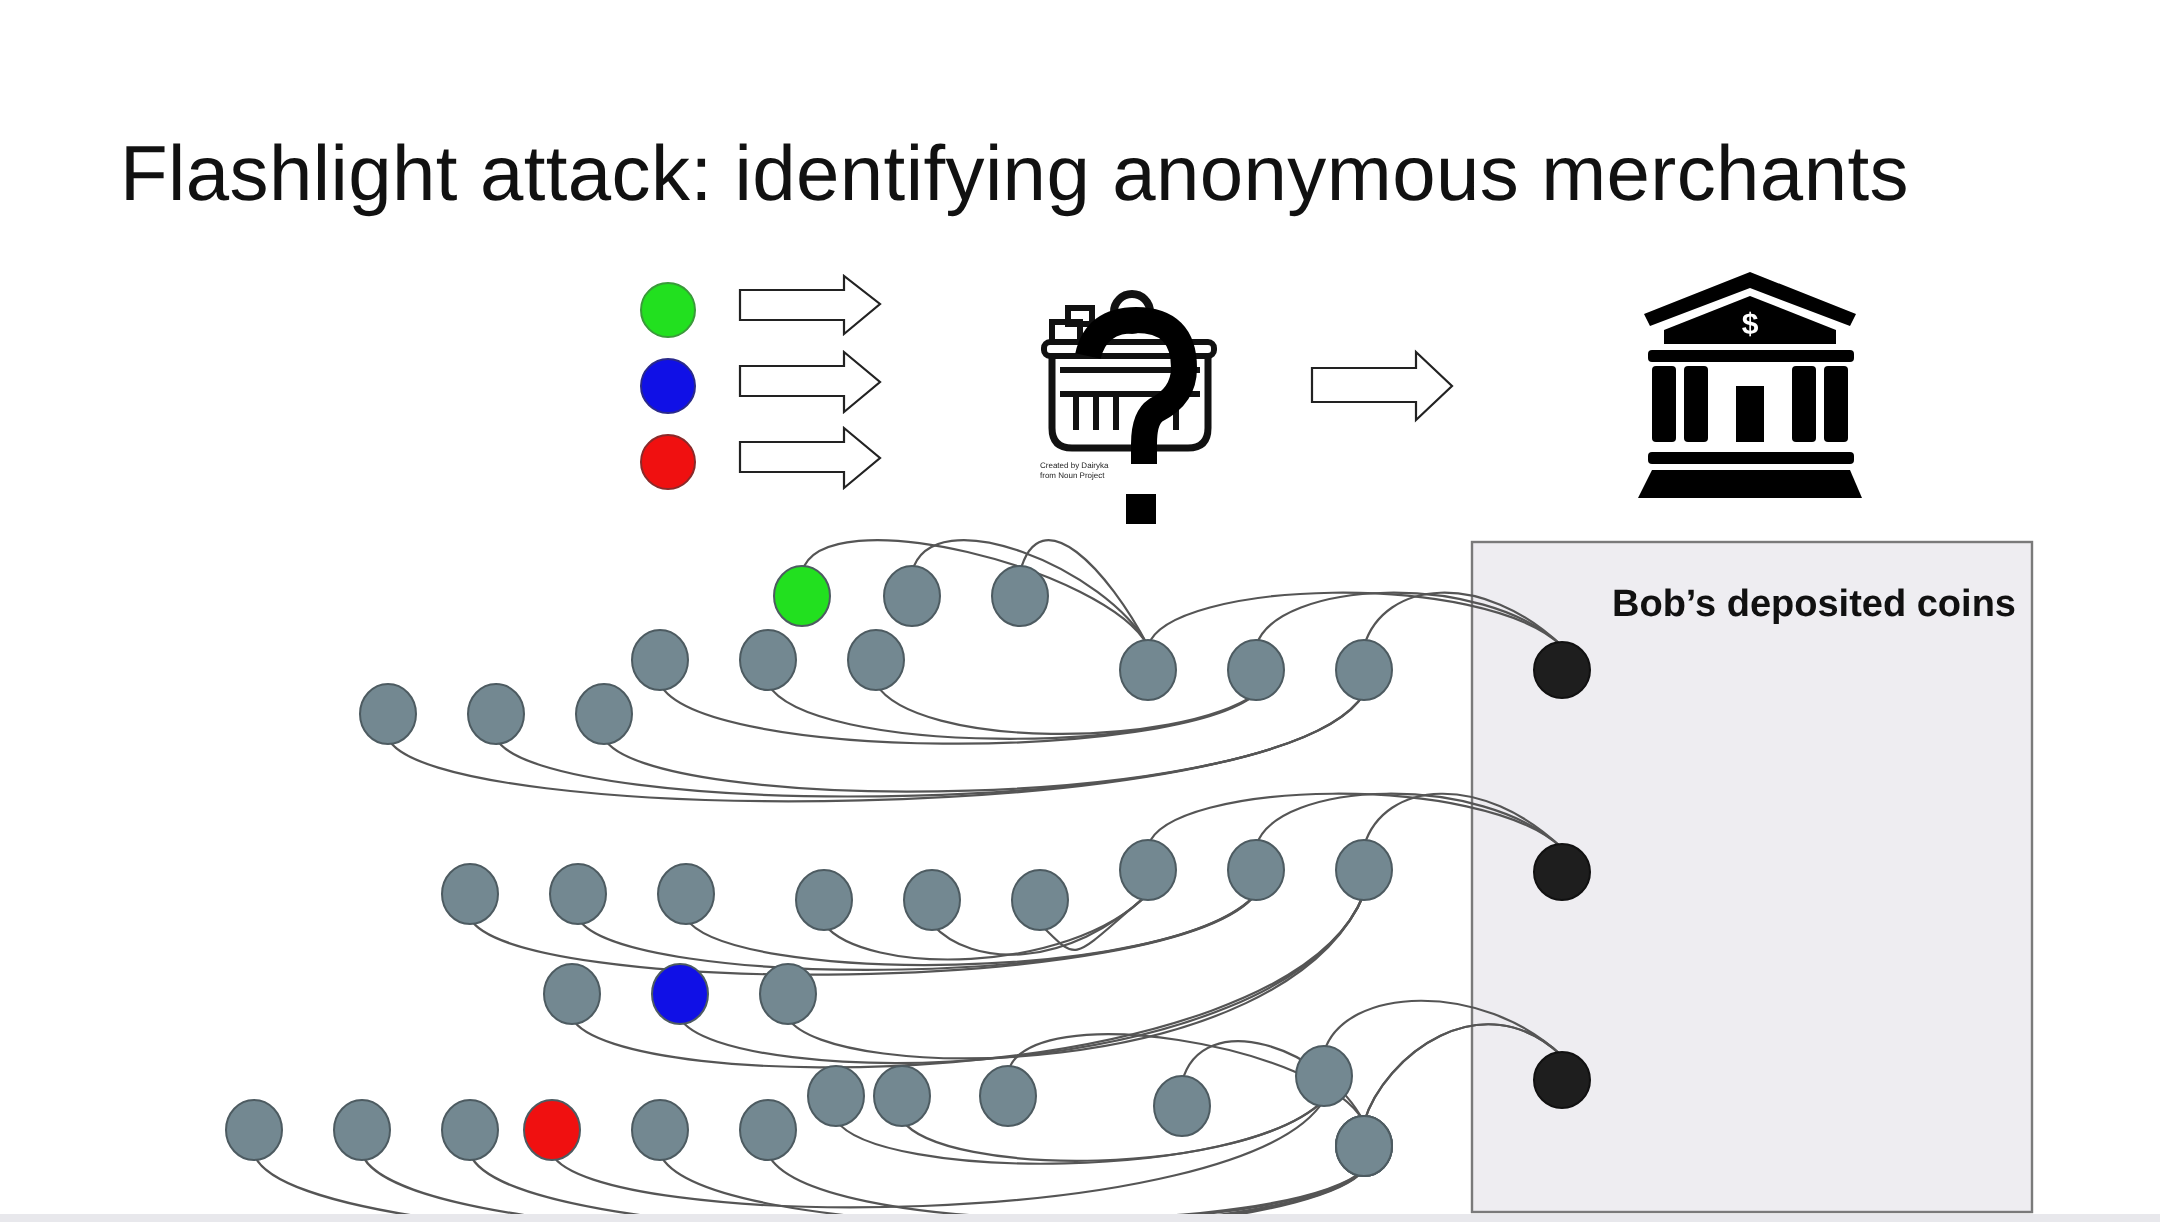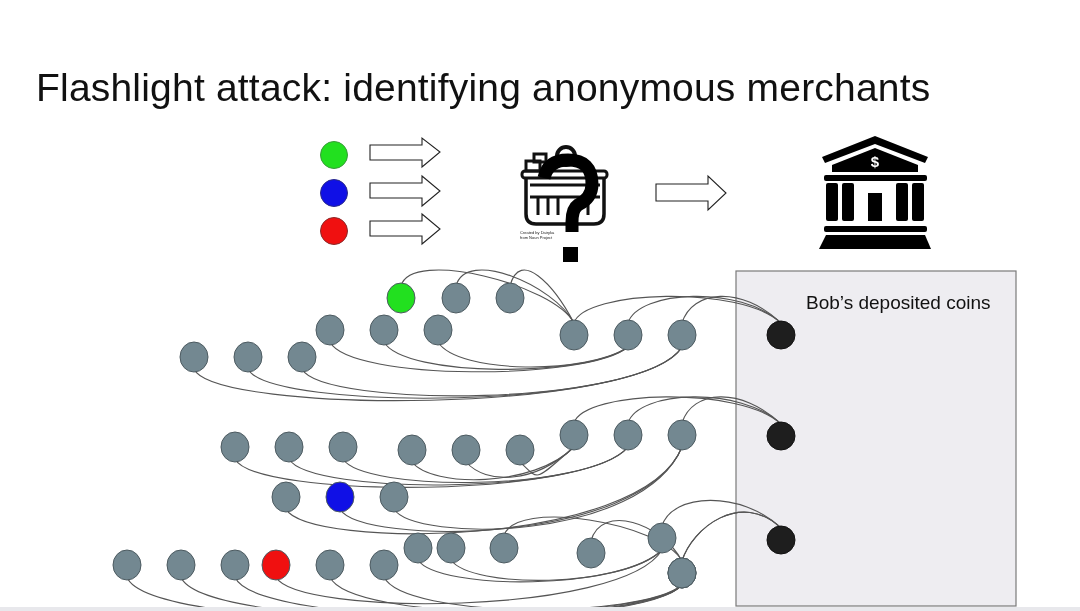--- a/index.html
+++ b/index.html
@@ -1,19 +1,19 @@
 <!DOCTYPE html>
 <html><head>
 <meta charset="utf-8">
 <style>
   html,body{margin:0;padding:0;}
   body{width:1080px;height:611px;background:#ffffff;position:relative;overflow:hidden;font-family:"Liberation Sans",sans-serif;}
-  .title{position:absolute;left:36px;top:66px;font-size:39px;color:#111;white-space:nowrap;letter-spacing:0.2px;}
+  .title{position:absolute;left:60px;top:66px;font-size:39px;color:#111;white-space:nowrap;letter-spacing:0.2px;}
   svg.main{position:absolute;left:0;top:0;}
-  .box-label{position:absolute;left:806px;top:292px;font-size:19px;color:#111;white-space:nowrap;}
+  .box-label{position:absolute;left:806px;top:292px;font-size:19px;color:#111;white-space:nowrap;font-weight:bold;}
   .bottom-bar{position:absolute;left:0;top:607px;width:1080px;height:4px;background:#e8e8ec;}
 </style>
 </head>
 <body>
 
 <div class="title">Flashlight attack: identifying anonymous merchants</div>
 
 <svg class="main" width="1080" height="611" viewBox="0 0 1080 611">
 
   <rect x="736" y="271" width="280" height="335" fill="#eeedf1" stroke="#7a7a7a" stroke-width="1.2"></rect>

